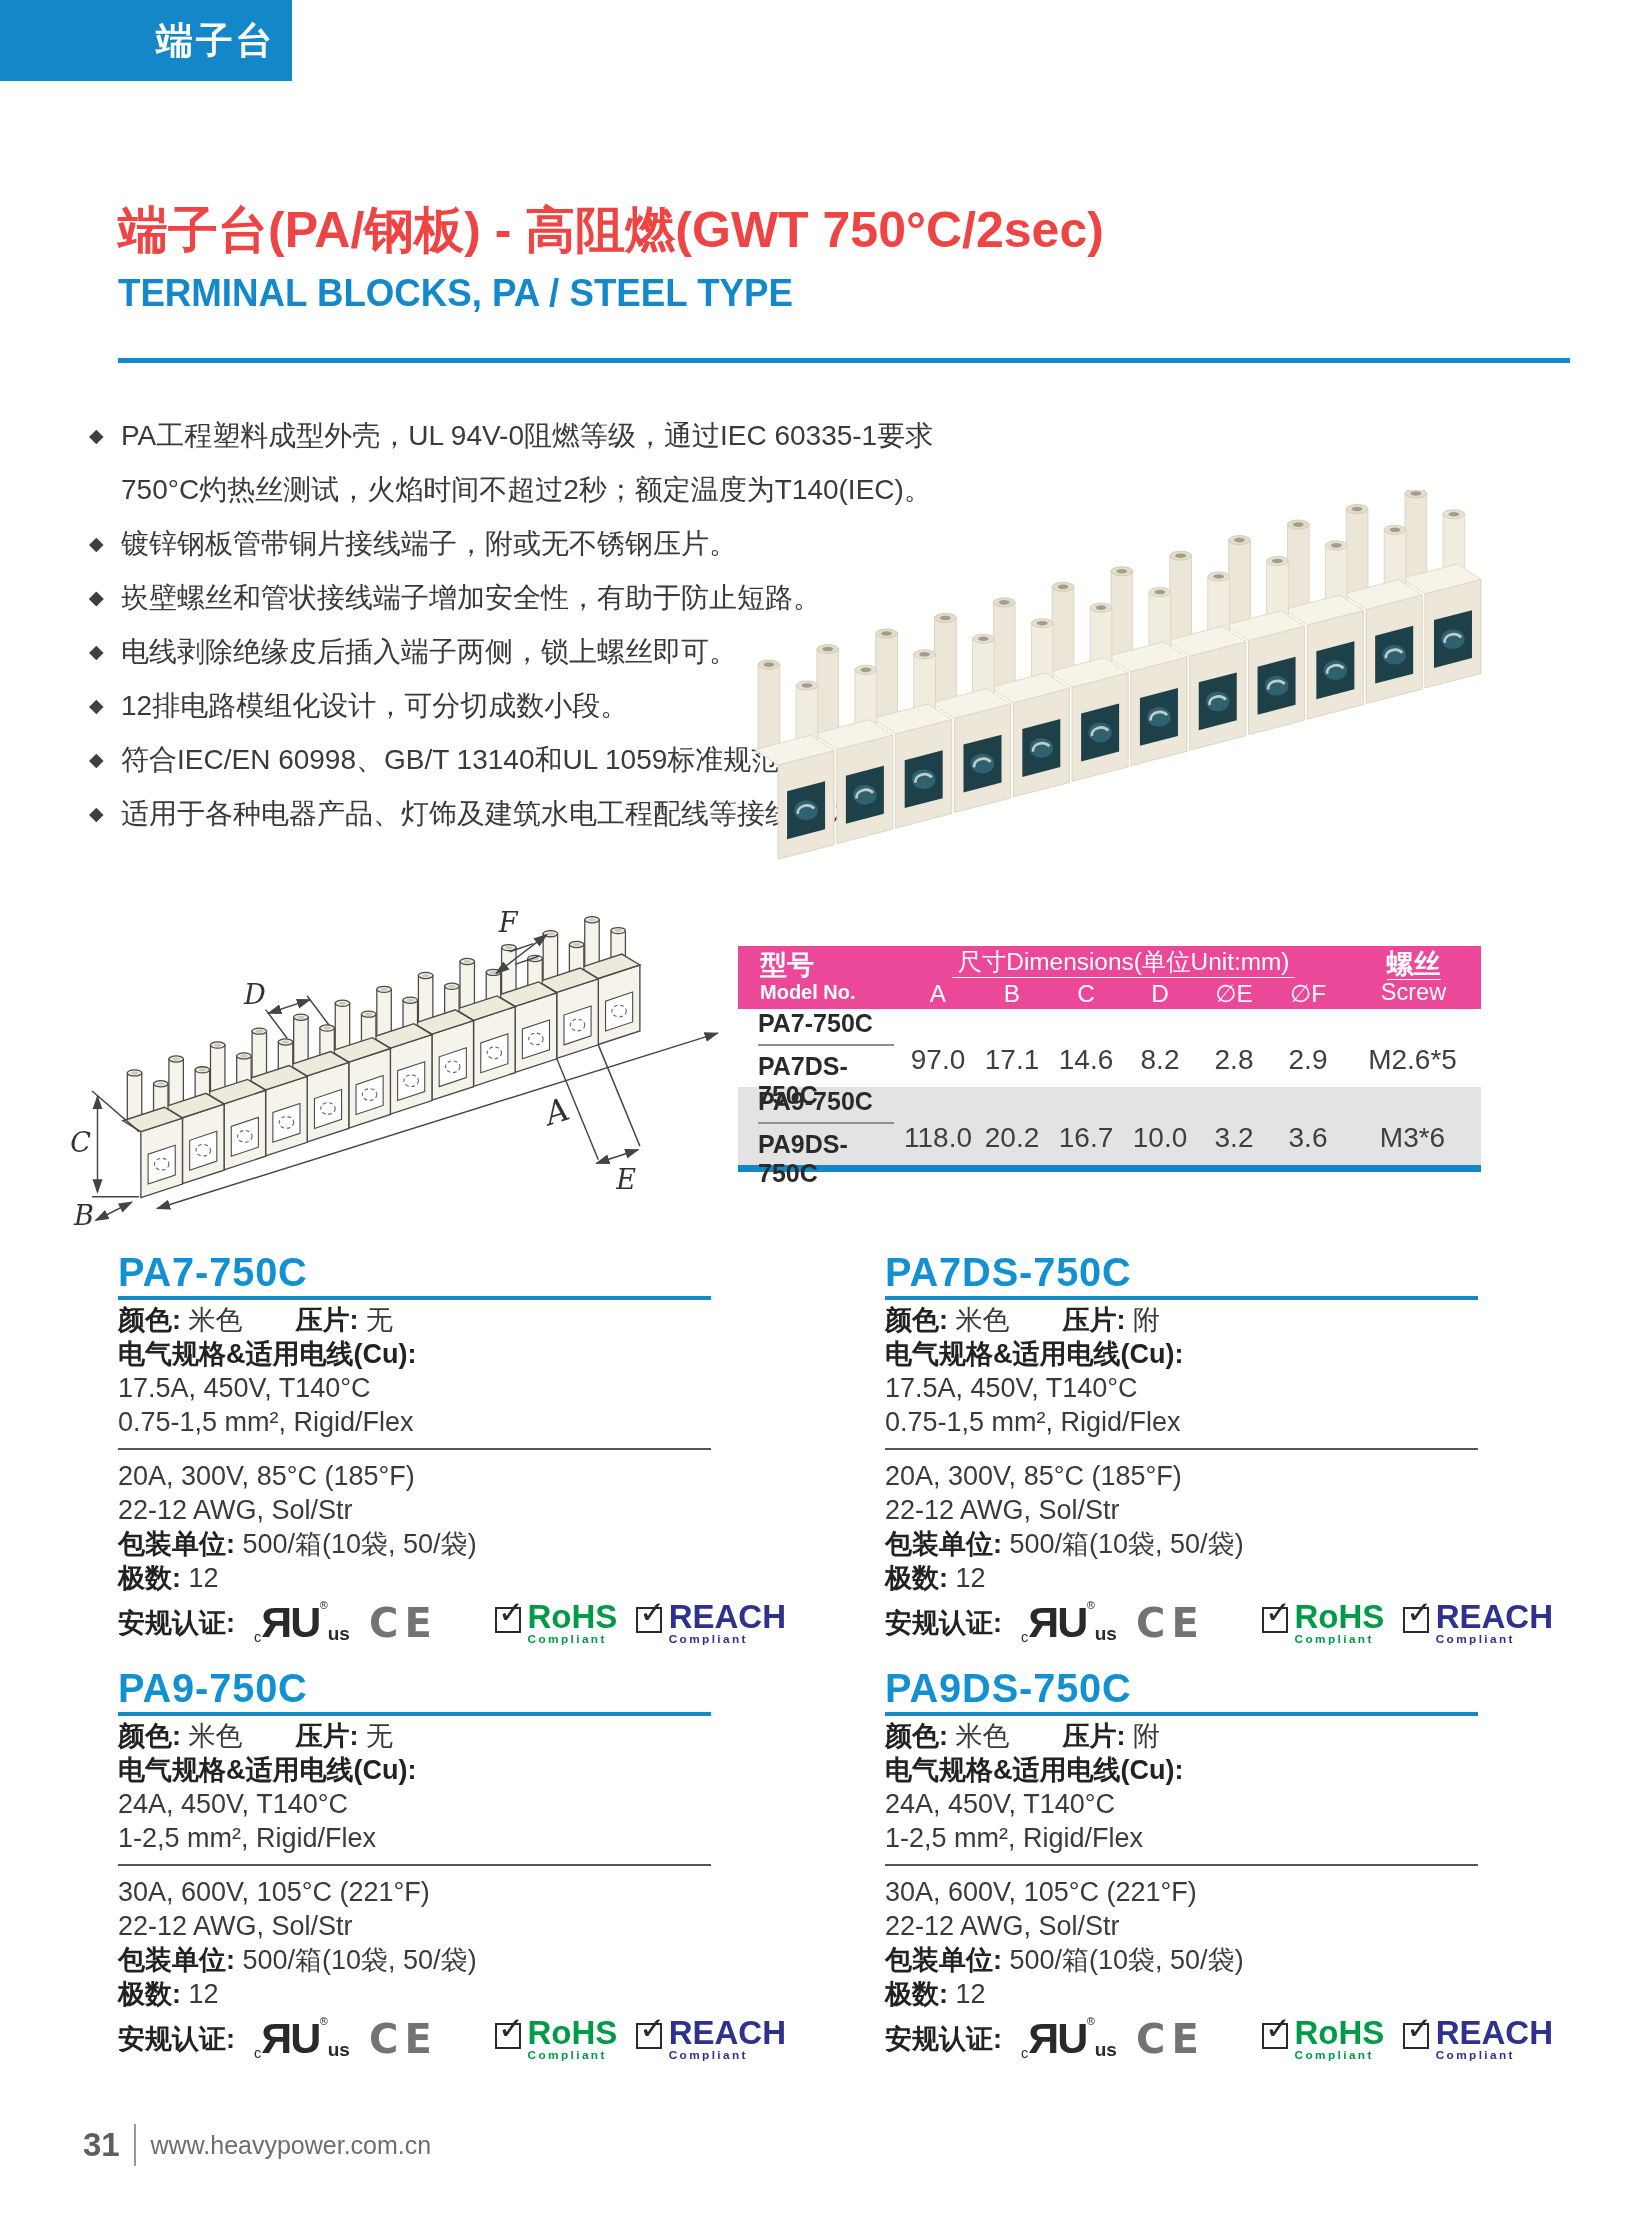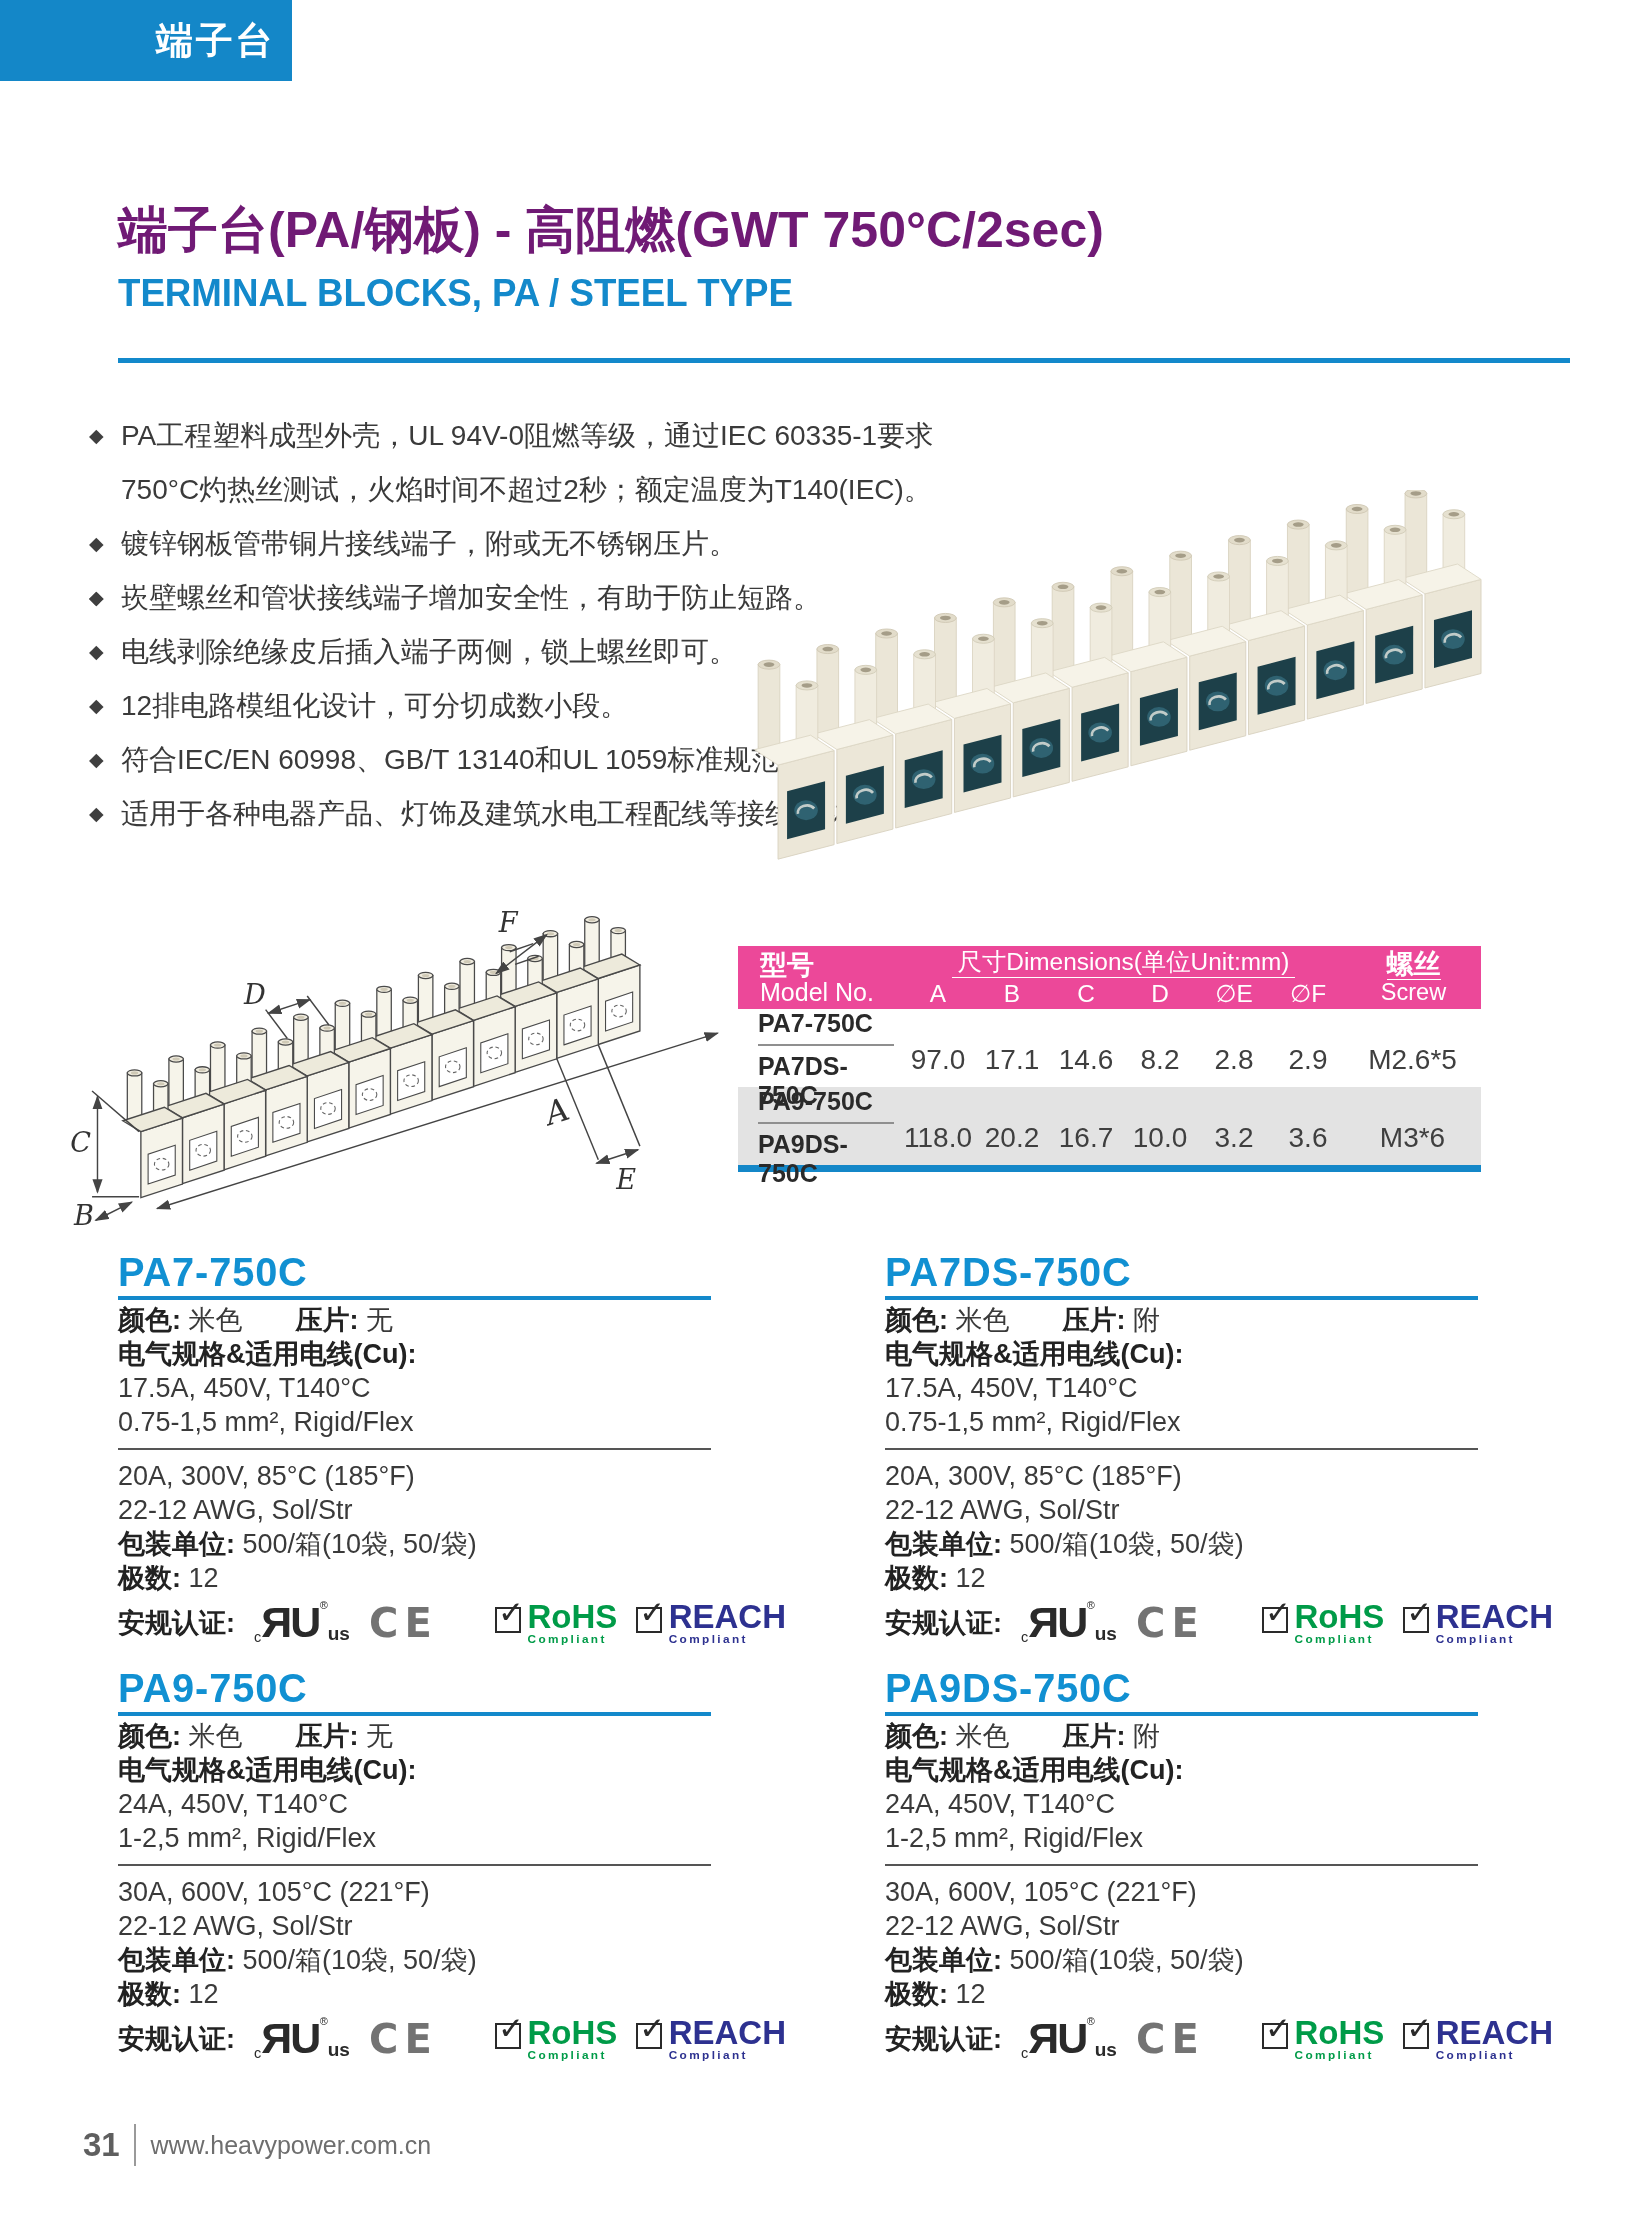--- a/index.html
+++ b/index.html
@@ -10,35 +10,35 @@
   .abs{position:absolute;}
 
   
   .tab{
     left:0;top:0;width:292px;height:81px;background:#1487c8;color:#fff;
     display:flex;align-items:center;justify-content:flex-start;padding-left:156px;
     box-sizing:border-box;font-size:37px;font-weight:bold;letter-spacing:2.7px;
   }
 
   
-  .title{left:118px;top:197px;font-size:50px;font-weight:bold;color:#701a75;letter-spacing:0px;white-space:nowrap;}
+  .title{left:118px;top:197px;font-size:50px;font-weight:bold;color:#ef4444;letter-spacing:0px;white-space:nowrap;}
   .subtitle{left:118px;top:271px;font-size:39px;font-weight:bold;color:#1389cb;letter-spacing:0px;transform:scaleX(.94);transform-origin:left top;white-space:nowrap;}
   .rule{left:118px;top:358px;width:1452px;height:5.4px;background:#1389cb;}
 
   
   .features{left:89px;top:409px;width:868px;list-style:none;margin:0;padding:0;}
   .features li{position:relative;padding-left:32px;font-size:28px;line-height:54px;color:#3a3a3a;}
   .features .dia{position:absolute;left:0;top:0;font-size:19px;line-height:54px;color:#3f3f3f;}
 
   
   .dimtable{left:738px;top:946px;width:743px;}
   .thead{display:grid;grid-template-columns:163px 445px 135px;background:#ec4899;color:#fff;height:63px;}
   .th-model{display:flex;flex-direction:column;justify-content:center;padding-left:22px;}
   .th-model .zh{font-size:27px;font-weight:bold;line-height:29px;}
-  .th-model .en{font-size:25px;line-height:25px;}
+  .th-model .en{font-size:20px;line-height:25px;font-weight:bold;}
   .th-dims{display:flex;flex-direction:column;justify-content:center;align-items:center;}
   .th-dims .dtitle{font-size:24.4px;line-height:27px;border-bottom:1.8px solid #fff;padding:0 5.4px 1.8px;}
   .th-letters{display:grid;grid-template-columns:repeat(6,74px);width:445px;margin-top:1.8px;}
   .th-letters span{text-align:center;font-size:24.4px;line-height:27px;}
   .th-screw{display:flex;flex-direction:column;justify-content:center;align-items:center;}
   .th-screw .zh{font-size:27px;font-weight:bold;line-height:29px;border-bottom:1.8px solid #fff;}
   .th-screw .en{font-size:23.5px;line-height:25px;}
   .trow{display:grid;grid-template-columns:163px repeat(6,74px) 135px;height:78px;align-items:center;font-size:28px;color:#3f3f3f;}
   .trow.alt{background:#e3e3e3;}
   .td-model{padding-left:20px;font-weight:bold;color:#2a2a2a;font-size:25px;}

